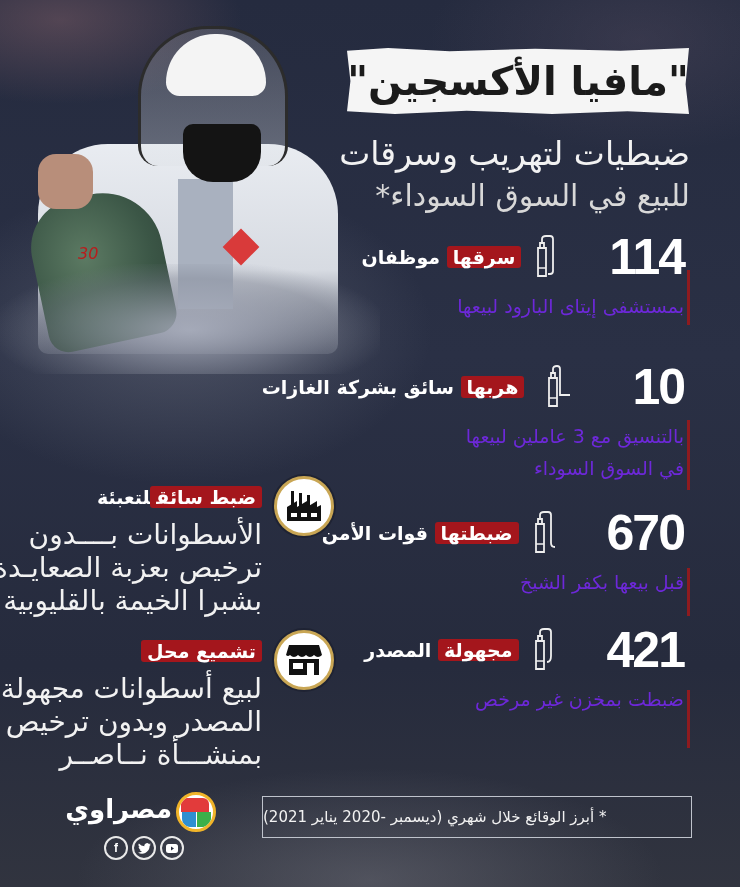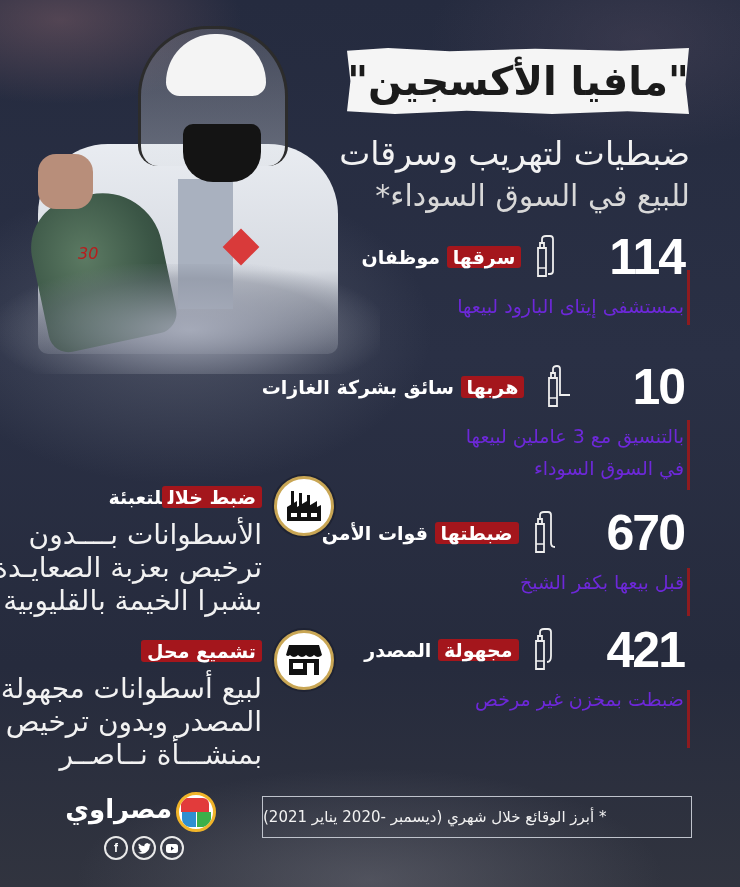--- a/index.html
+++ b/index.html
@@ -201,21 +201,21 @@
       <rect x="6" y="2" width="3" height="18" fill="#111"></rect>
       <rect x="14" y="4" width="3" height="16" fill="#111"></rect>
       <rect x="22" y="6" width="3" height="14" fill="#111"></rect>
       <path d="M2 32 V18 L12 12 V18 L22 12 V18 L32 12 V18 L36 16 V32 Z" fill="#111"></path>
       <rect x="6" y="24" width="6" height="4" fill="#fff"></rect>
       <rect x="16" y="24" width="6" height="4" fill="#fff"></rect>
       <rect x="26" y="24" width="6" height="4" fill="#fff"></rect>
     </svg>
   </div>
   <div class="event-head">
-    <span class="hl">ضبط خلال</span><span>لتعبئة</span>
+    <span class="hl">ضبط سائق</span><span>لتعبئة</span>
   </div>
   <div class="event-body">
     <div>الأسطوانات بــــدون</div>
     <div>ترخيص بعزبة الصعايـدة</div>
     <div>بشبرا الخيمة بالقليوبية</div>
   </div>
 </div>
 
 <div class="event" style="top:630px;height:130px;">
   <div class="event-icon">

